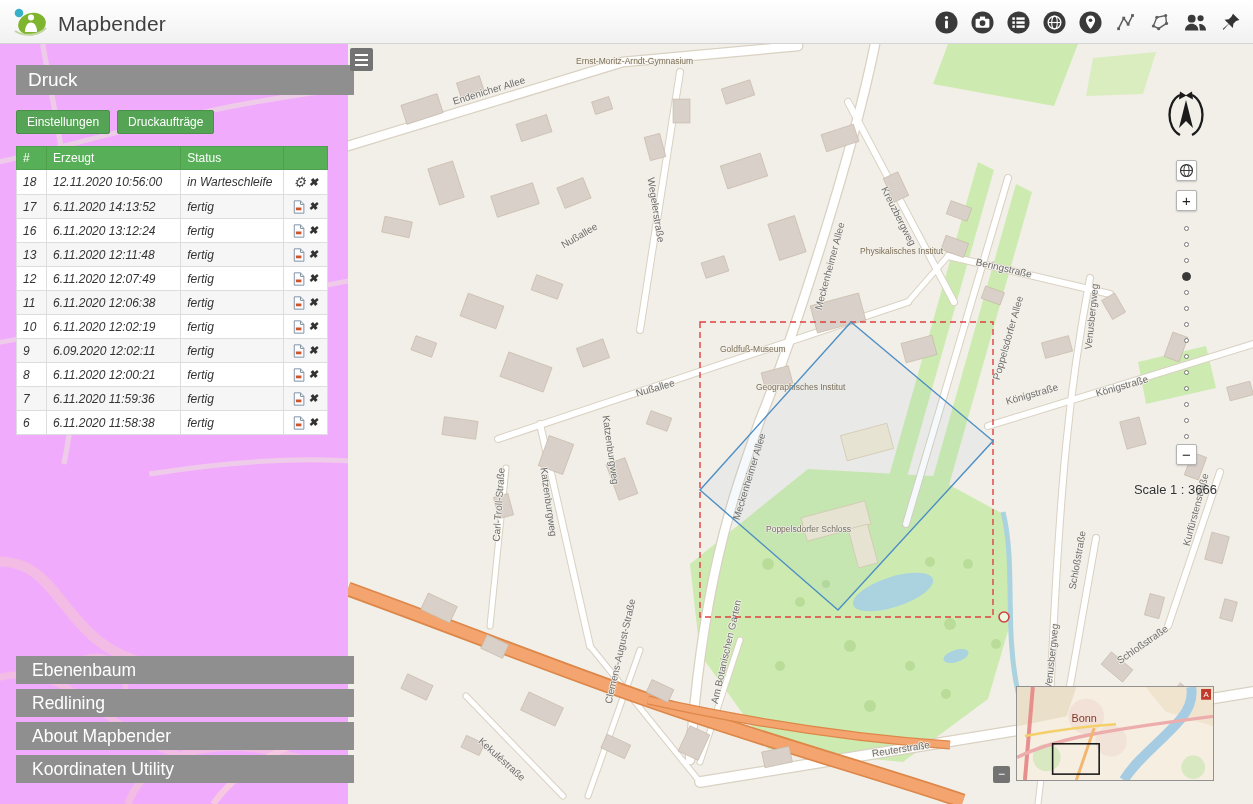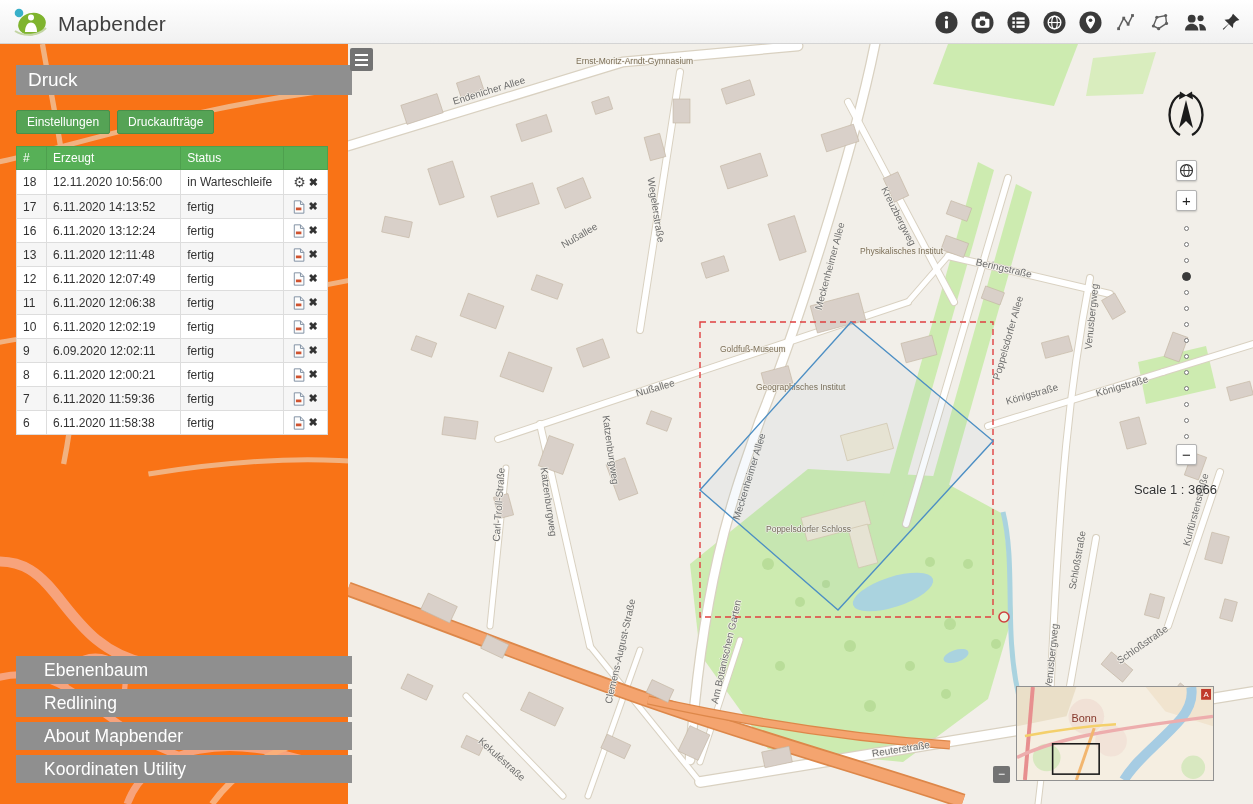--- a/index.html
+++ b/index.html
@@ -9,42 +9,42 @@
 
   
   .navbar{position:absolute;top:0;left:0;width:1253px;height:44px;z-index:40;
     background:linear-gradient(#ffffff,#f1f1f1);border-bottom:1px solid #d4d4d4;text-align:center;}
   .brand{position:absolute;left:10px;top:5px;display:flex;align-items:center;gap:8px;cursor:pointer;}
   .brand-text{font-size:21px;color:#3f3f3f;letter-spacing:.2px;}
   .nav-icons{position:absolute;right:12px;top:0;height:44px;display:flex;align-items:center;gap:13px;}
   .nav-btn{background:none;border:none;padding:0;cursor:pointer;display:flex;align-items:center;}
 
   
-  .sidebar{position:absolute;top:44px;left:0;width:372px;height:760px;background:#f97316;
-    border-right:3px solid #0f172a;overflow:hidden;}
+  .sidebar{position:absolute;top:44px;left:0;width:372px;height:760px;background:#f0abfc;
+    border-right:1px solid #0f172a;overflow:hidden;}
   .sidebar-bg{position:absolute;inset:0;width:100%;height:100%;opacity:.55;}
   .sidebar > .s-content{position:relative;z-index:1;}
   .panel-title{margin:21px 17px 0 16px;height:30px;background:#8f8f8f;color:#fff;
     font-size:19px;line-height:30px;padding-left:12px;cursor:pointer;}
   .tabs{margin:15px 17px 0 16px;display:flex;gap:7px;}
   .tab-btn{background:#55a355;border:1px solid #4a8f4a;color:#fff;font-size:12px;
     font-family:"Liberation Sans",sans-serif;padding:4px 10px;border-radius:2px;cursor:pointer;}
   .jobs-table{margin:12px 17px 0 16px;width:312px;border-collapse:collapse;font-size:12px;background:#fff;}
   .jobs-table th{background:#57b057;color:#fff;font-weight:normal;text-align:left;
     padding:4px 6px;border:1px solid #4ea04e;font-size:12px;}
-  .jobs-table td{border:1px solid #ddd;padding:4px 6px;color:#333;height:24px;}
+  .jobs-table td{border:1px solid #ddd;padding:4px 6px;color:#333;height:24px;font-style:italic;}
   .jobs-table tbody tr:nth-child(even) td{background:#f6f6f6;}
   .col-id{width:30px;} .col-created{width:135px;} .col-status{width:103px;} .col-actions{width:44px;}
   .c-act{text-align:center;white-space:nowrap;}
   .gear-ico{font-size:14px;color:#4a4a4a;cursor:pointer;vertical-align:middle;}
   .x-ico{font-size:11px;font-weight:bold;color:#333;cursor:pointer;vertical-align:middle;margin-left:3px;}
   .pdf-ico{vertical-align:middle;cursor:pointer;}
   .accordion{position:absolute;left:16px;right:17px;bottom:21px;z-index:1;}
   .acc-item{margin-top:5px;height:28px;background:#8f8f8f;color:#fff;font-size:17.5px;
-    line-height:28px;padding-left:28px;cursor:pointer;}
+    line-height:28px;padding-left:16px;cursor:pointer;}
 
   
   .map{position:absolute;left:348px;top:44px;width:905px;height:760px;background:#f2efe9;overflow:hidden;}
   .map-base{position:absolute;left:0;top:0;width:905px;height:760px;}
   .map-labels{position:absolute;left:0;top:0;width:905px;height:760px;z-index:2;pointer-events:none;}
   .map-label{position:absolute;white-space:nowrap;transform-origin:left center;
     text-shadow:-1px 0 #f4f1ea,1px 0 #f4f1ea,0 -1px #f4f1ea,0 1px #f4f1ea;}
   .map-label.street{font-size:10px;color:#6e6e6e;}
   .map-label.poi{font-size:8.5px;color:#7c6f58;}
   .print-overlay{position:absolute;left:0;top:0;width:905px;height:760px;z-index:3;pointer-events:none;}

